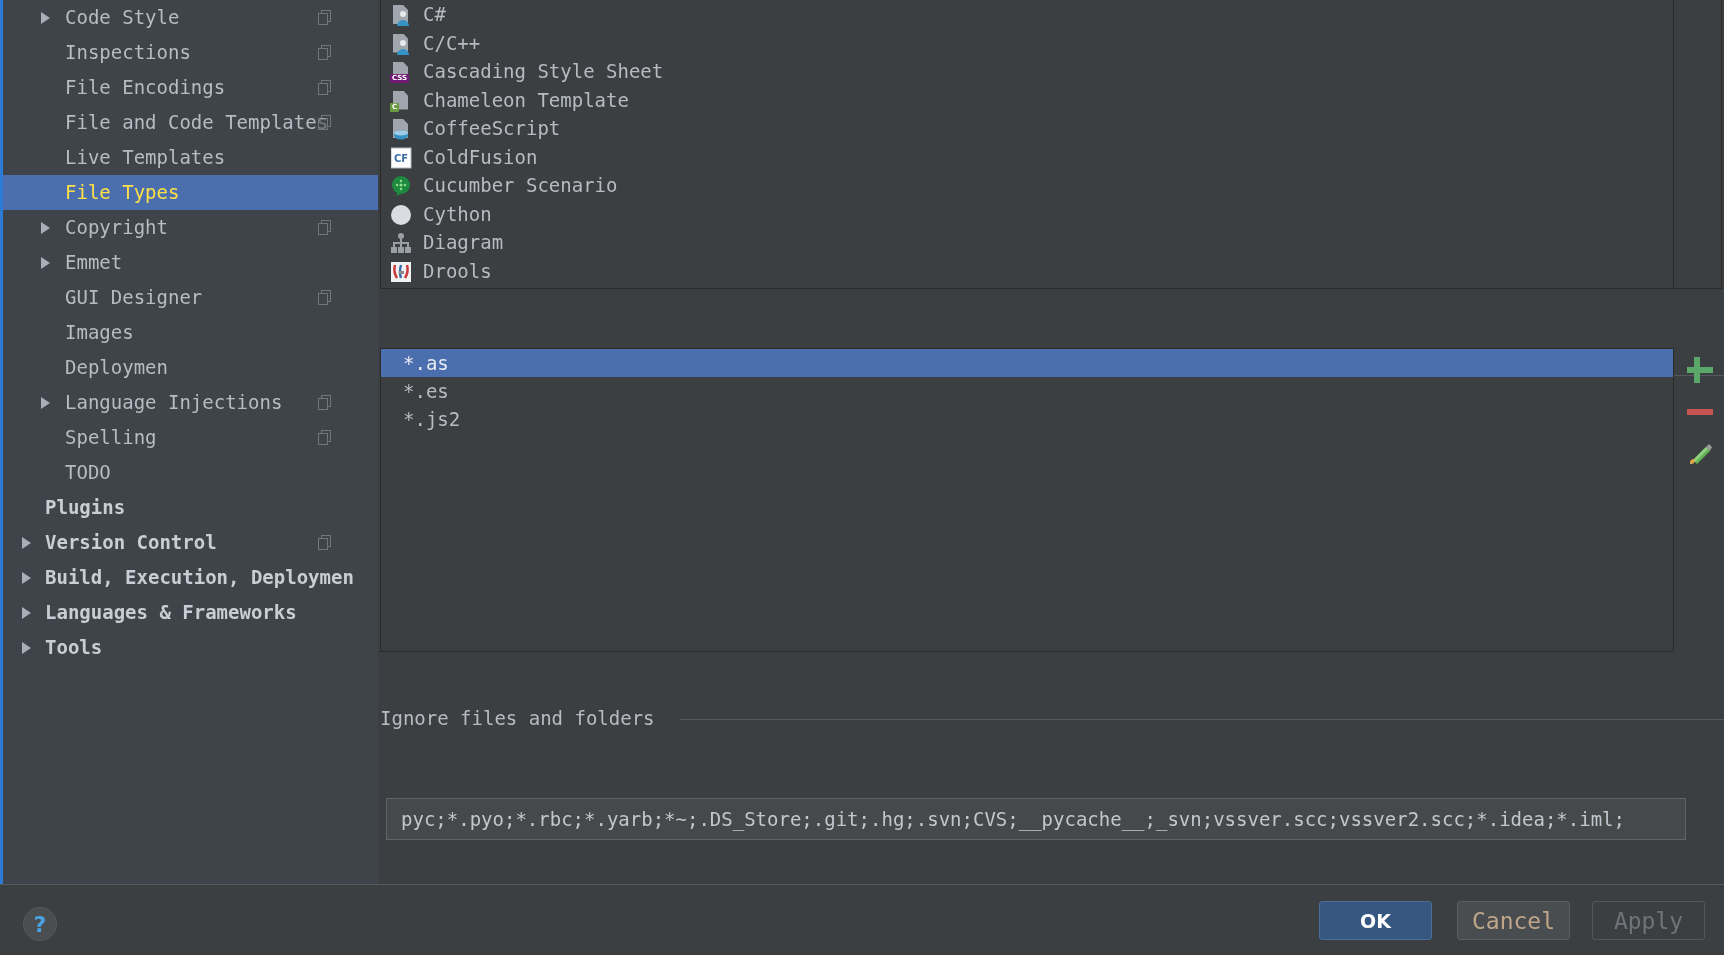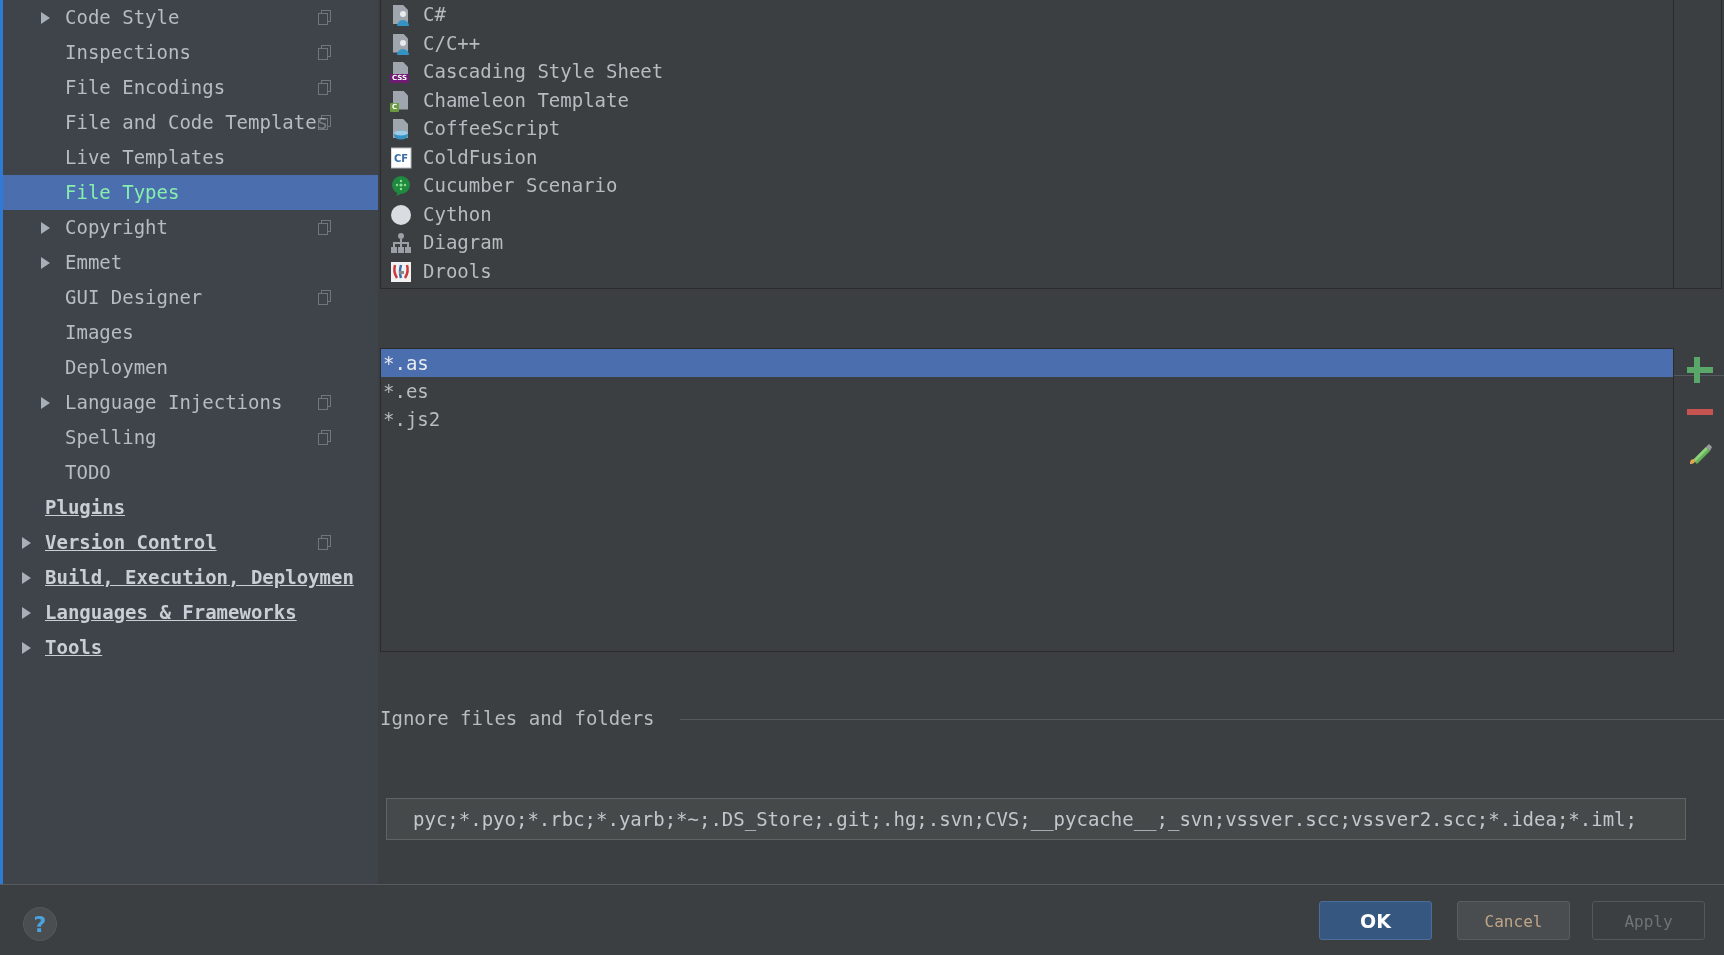--- a/index.html
+++ b/index.html
@@ -20,32 +20,32 @@
   
   .sidebar {
     position: absolute; left: 3px; top: 0; width: 376px; height: 884px;
     background: #3f434a; border-right: 1px solid #2b2b2b;
     overflow: hidden;
   }
   .tree-row {
     position: relative; height: 35px; line-height: 35px;
     color: #b7bcc2; font-size: 19px; white-space: nowrap;
   }
-  .tree-row.selected { background: #4b6eaf; color: #86efac; }
+  .tree-row.selected { background: #4b6eaf; color: #fde047; }
   .tree-row .arrow {
     position: absolute; width: 0; height: 0;
     border-left: 9px solid #a9afb6;
     border-top: 6px solid transparent; border-bottom: 6px solid transparent;
     top: 12px;
   }
   .tree-row .lbl { position: absolute; }
   .tree-row.lvl2 .arrow { left: 38px; }
   .tree-row.lvl2 .lbl { left: 62px; }
   .tree-row.lvl1 .arrow { left: 19px; }
-  .tree-row.lvl1 .lbl { left: 42px; font-weight: bold; color: #c9ced4; text-decoration: underline; }
+  .tree-row.lvl1 .lbl { left: 42px; font-weight: bold; color: #c9ced4; }
   .copy-icon {
     position: absolute; right: 46px; top: 10px; width: 14px; height: 15px;
     opacity: .55;
   }
   .copy-icon .a {
     position: absolute; left: 3px; top: 0; width: 10px; height: 12px;
     border: 1.5px solid #9aa0a6;
   }
   .copy-icon .b {
     position: absolute; left: 0; top: 3px; width: 10px; height: 12px;
@@ -92,38 +92,38 @@
     position: absolute; top: 12px; height: 1px; background: #565a5e;
   }
 
   
   .pat-list {
     position: absolute; left: 2px; top: 348px; width: 1294px; height: 304px;
     border: 1px solid #2b2b2b; background: #3c3f41; overflow: hidden;
   }
   .pat-row {
     height: 28px; line-height: 28px; color: #b7bcc2; font-size: 19px;
-    padding-left: 2px; white-space: nowrap;
+    padding-left: 22px; white-space: nowrap;
   }
   .pat-row.selected { background: #4b6eaf; color: #e8ebef; }
 
   .pat-tools {
     position: absolute; left: 1300px; top: 348px; width: 44px; height: 304px;
   }
   .tool-btn { position: absolute; left: 6px; width: 32px; height: 32px; cursor: pointer; }
   .plus-h { position:absolute; left:3px; top:13px; width:26px; height:6px; background:#59a869; }
   .plus-v { position:absolute; left:10px; top:3px; width:6px; height:26px; background:#59a869; }
   .minus-h { position:absolute; left:3px; top:13px; width:26px; height:6px; background:#c75450; }
 
   
   .ignore-field {
     position: absolute; left: 8px; top: 798px; width: 1300px; height: 42px;
     background: #45494a; border: 1px solid #5e6364;
     color: #c2c7cd; font-size: 19px; line-height: 40px;
-    padding-left: 26px; white-space: nowrap; overflow: hidden;
+    padding-left: 14px; white-space: nowrap; overflow: hidden;
     font-family: "DejaVu Sans Mono", "Liberation Mono", monospace;
   }
 
   
   .footer-sep {
     position: absolute; left: 0; top: 884px; width: 1724px; height: 1px;
     background: #585b5e;
   }
   .footer {
     position: absolute; left: 0; top: 885px; width: 1724px; height: 70px;
@@ -131,21 +131,21 @@
   }
   .help-btn {
     position: absolute; left: 23px; top: 22px; width: 34px; height: 34px;
     border-radius: 50%; background: #4a4e51; border: 1px solid #55595c;
     color: #4aa3e0; font-size: 22px; font-weight: bold; text-align: center;
     line-height: 33px; font-family: "DejaVu Sans","Liberation Sans",sans-serif;
     cursor: pointer;
   }
   .btn {
     position: absolute; top: 16px; height: 39px;
-    font-size: 16px; text-align: center; line-height: 39px;
+    font-size: 23px; text-align: center; line-height: 39px;
     font-family: "DejaVu Sans Mono","Liberation Mono", monospace;
     border-radius: 3px; cursor: pointer;
   }
   .btn-ok     { left: 1319px; width: 113px; background:#365880; border:1px solid #4a6d99; color:#ffffff; font-family:"DejaVu Sans","Liberation Sans",sans-serif; font-weight:bold; font-size:19px;}
   .btn-cancel { left: 1457px; width: 113px; background:#4a4d4f; border:1px solid #5a5e61; color:#bfa68a; }
   .btn-apply  { left: 1592px; width: 113px; background:#3c3f41; border:1px solid #55585b; color:#6f7478; }
 </style>
 </head>
 <body>
 

